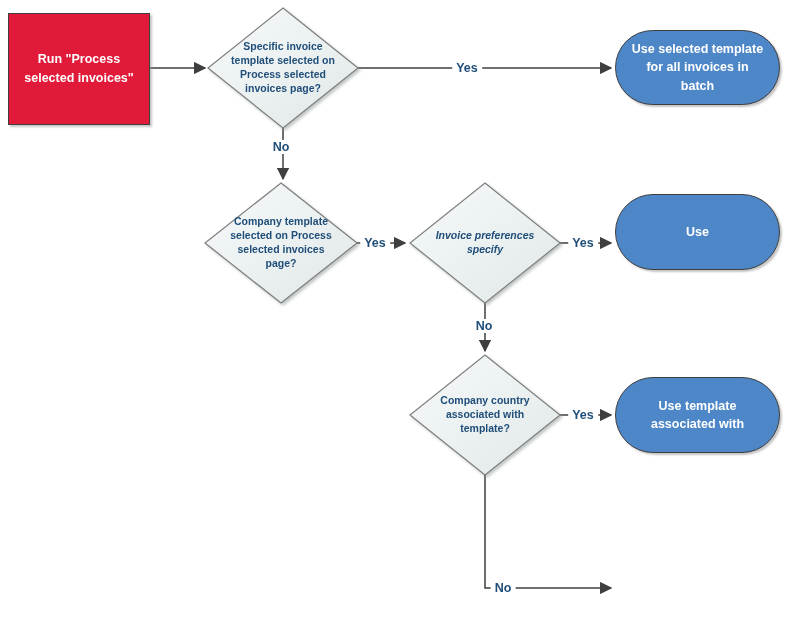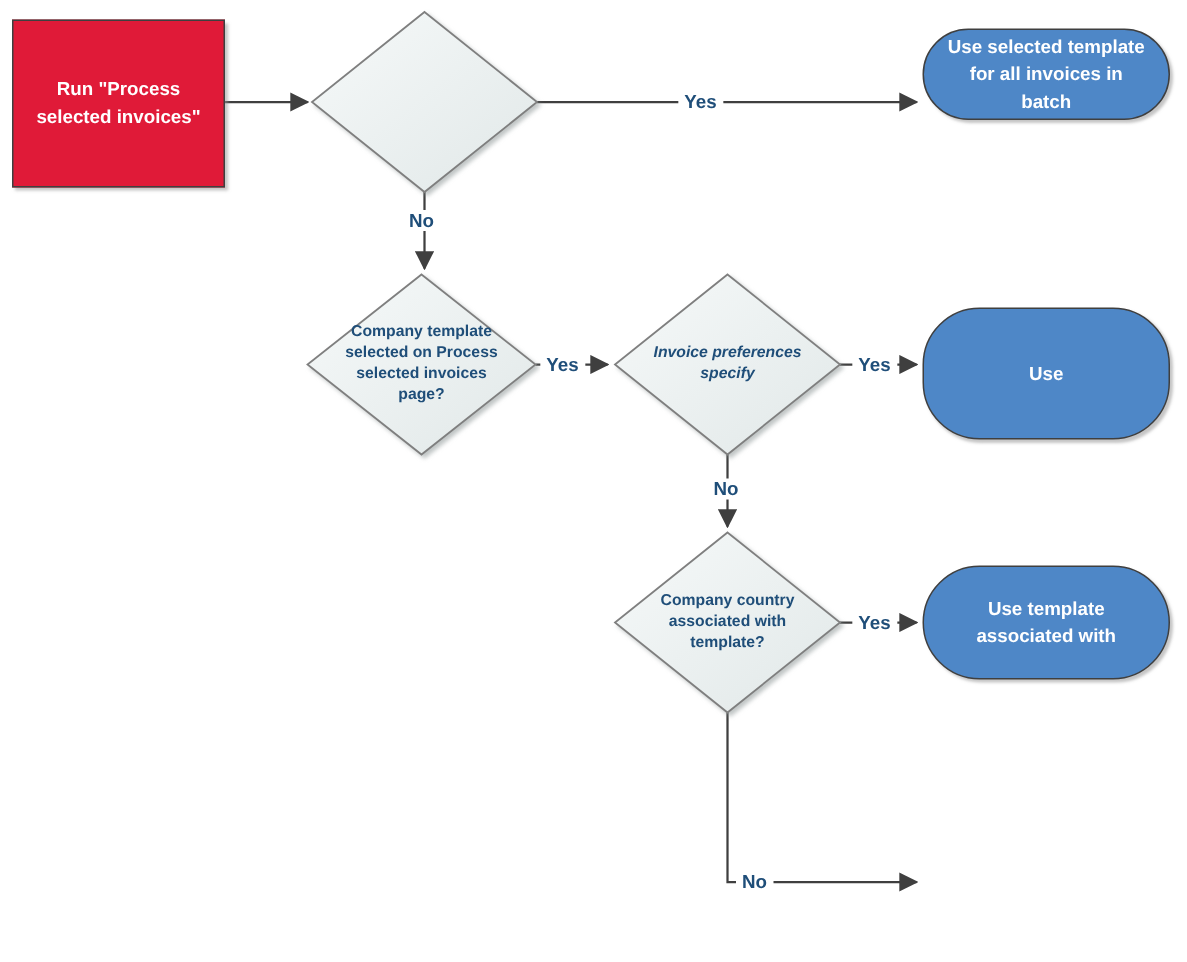--- a/index.html
+++ b/index.html
@@ -64,28 +64,29 @@
     <polygon class="decision-shape" points="283,8 358,68 283,128 208,68"></polygon>
     <polygon class="decision-shape" points="281,183 357,243 281,303 205,243"></polygon>
     <polygon class="decision-shape" points="485,183 560,243 485,303 410,243"></polygon>
     <polygon class="decision-shape" points="485,355 560,415 485,475 410,415"></polygon>
   </svg>
 
   <div class="node start-node" style="left:8px;top:13px;width:142px;height:112px;">
     <span>Run "Process selected invoices"</span>
   </div>
 
+  <div class="decision-label" style="left:223px;top:28px;width:120px;height:80px;">Specific invoice template selected on Process selected invoices page?</div>
   <div class="decision-label" style="left:221px;top:203px;width:120px;height:80px;">Company template selected on Process selected invoices page?</div>
   <div class="decision-label" style="left:425px;top:203px;width:120px;height:80px;font-style:italic;">Invoice preferences specify</div>
   <div class="decision-label" style="left:425px;top:375px;width:120px;height:80px;">Company country associated with template?</div>
 
-  <div class="node terminator-node" style="left:615px;top:19px;width:165px;height:61px;border-radius:38px;">
+  <div class="node terminator-node" style="left:615px;top:30px;width:165px;height:75px;border-radius:38px;">
     <span>Use selected template for all invoices in batch</span>
   </div>
-  <div class="node terminator-node" style="left:615px;top:205px;width:165px;height:88px;border-radius:38px;">
+  <div class="node terminator-node" style="left:615px;top:194px;width:165px;height:76px;border-radius:38px;">
     <span>Use</span>
   </div>
   <div class="node terminator-node" style="left:615px;top:377px;width:165px;height:76px;border-radius:38px;justify-content:flex-end;">
     <span>Use template associated with</span>
   </div>
 
   <span class="edge-label" style="left:467px;top:68px;">Yes</span>
   <span class="edge-label" style="left:281px;top:147px;">No</span>
   <span class="edge-label" style="left:375px;top:243px;">Yes</span>
   <span class="edge-label" style="left:583px;top:243px;">Yes</span>

